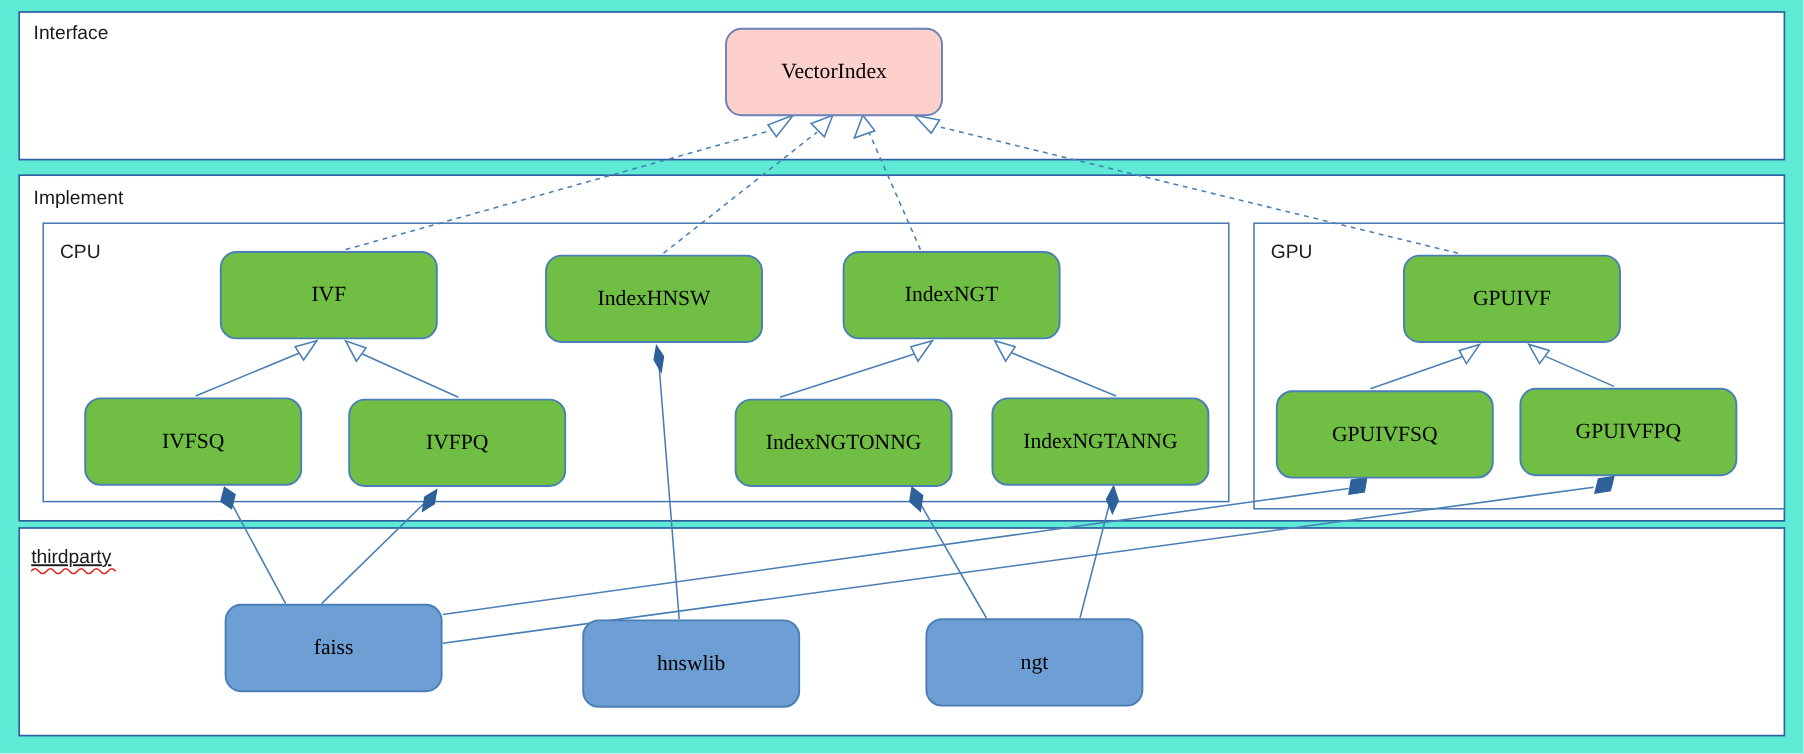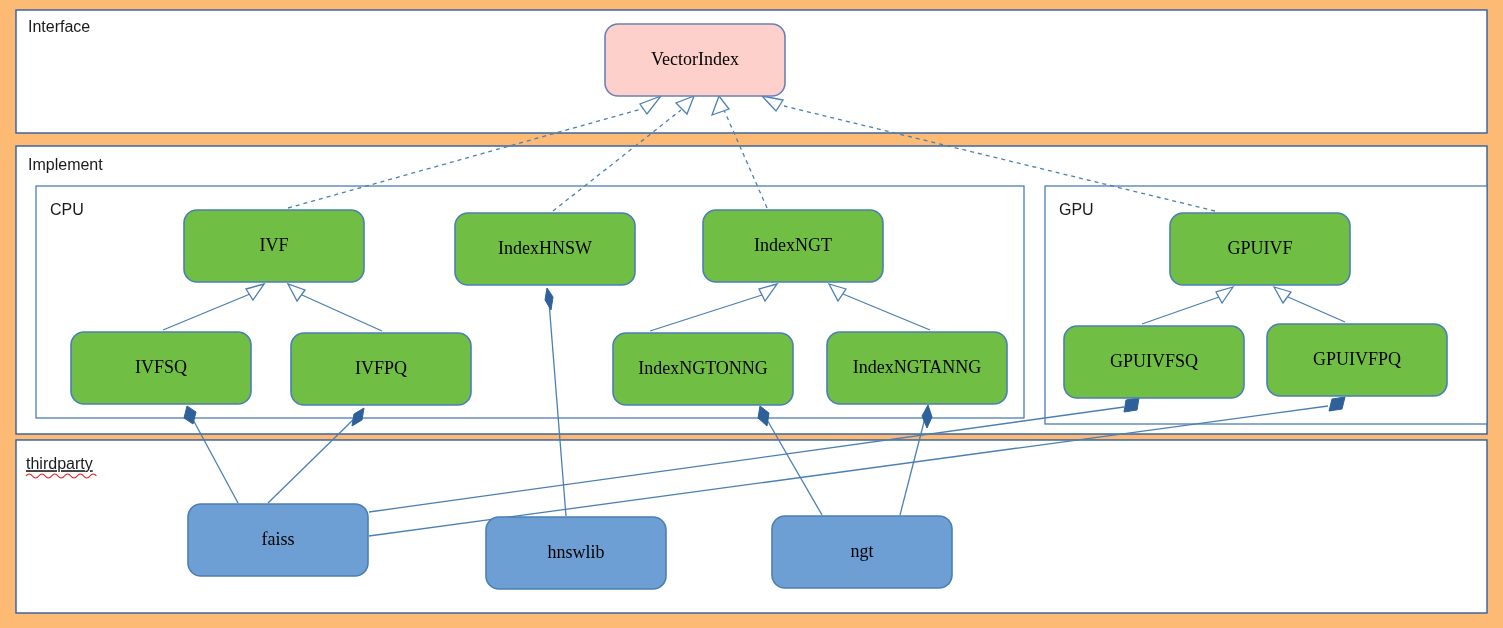--- a/index.html
+++ b/index.html
@@ -4,21 +4,21 @@
 <style>
   html, body {
     margin: 0;
     padding: 0;
     background: #ffffff;
   }
   #canvas {
     position: relative;
     width: 1503px;
     height: 628px;
-    background: #fdba74;
+    background: #5eead4;
     overflow: hidden;
     font-family: "Liberation Sans", sans-serif;
   }
   svg.diagram {
     position: absolute;
     top: 0;
     left: 0;
     width: 1503px;
     height: 628px;
   }

